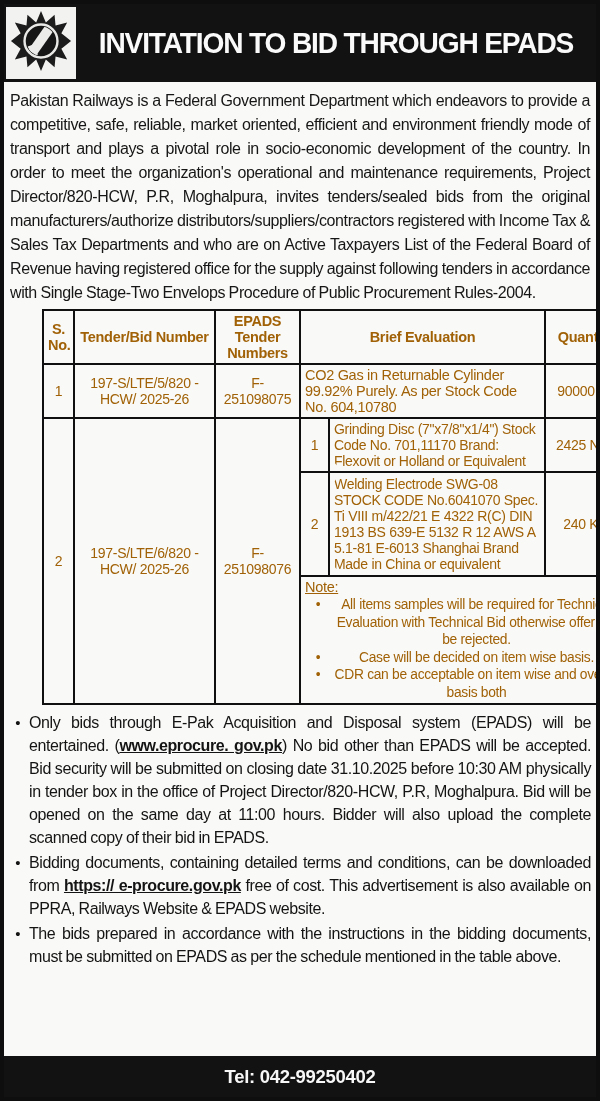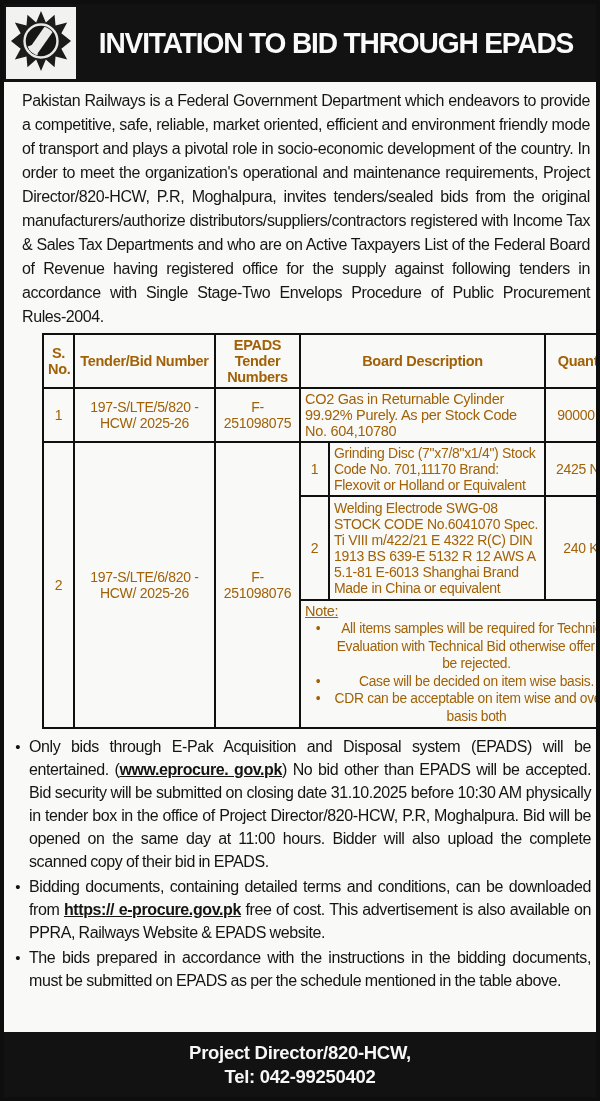--- a/index.html
+++ b/index.html
@@ -19,37 +19,37 @@
     display:flex; align-items:center; justify-content:center; flex:0 0 70px;
   }
   .logo-box svg{width:62px;height:62px;}
   .masthead-title{
     flex:1; text-align:center; color:#fafafa; font-weight:700;
     font-size:29px; letter-spacing:-1.2px; transform:scaleX(.97);
     white-space:nowrap;
   }
   
   .intro{
-    padding:7px 6px 4px 18px; font-size:16px; line-height:24px;
+    padding:7px 6px 4px 6px; font-size:16px; line-height:24px;
     text-align:justify; letter-spacing:-0.4px; word-spacing:-0.5px;
     color:#161616; flex:0 0 auto;
   }
   
   .tbl-wrap{padding:0 3px;}
   table.tender{
     width:100%; border-collapse:collapse; table-layout:fixed;
     font-size:14px; letter-spacing:-0.3px; color:#a16207;margin-left:35px;
   }
   table.tender td, table.tender th{
     border:2px solid #101010; padding:2px 4px; vertical-align:middle;
     overflow:hidden;
   }
   table.tender th{font-size:14.5px; text-align:center; font-weight:700;}
   .c-center{text-align:center;}
-  .c-left{text-align:left;}
+  .c-left{text-align:left;border-radius:20px;}
   .h-head{height:52px;}
   .h-r1{height:36px;}
   .h-r2a{height:52px;}
   .h-r2b{height:104px;}
   .h-note{height:86px;}
   .qty-cell{text-align:center; padding:2px 12px;}
   .note-cell{vertical-align:top; text-align:left; padding:2px 6px;}
   .note-title{font-weight:400; text-decoration:underline; font-size:14.5px;}
   .note-list{margin:1px 0 0 0; padding:0; list-style:none;}
   .note-list li{display:flex; line-height:17.5px; font-size:13.8px;}
@@ -105,21 +105,21 @@
           <col style="width:85px">
         <col style="width:29px">
           <col style="width:216px">
           <col style="width:82px">
       </colgroup>
       <tbody>
           <tr class="h-head">
         <th>S. No.</th>
         <th>Tender/Bid Number</th>
         <th>EPADS Tender Numbers</th>
-        <th colspan="2">Board Description</th>
+        <th colspan="2">Brief Evaluation</th>
         <th>Quantity</th>
       </tr>
       <tr class="h-r1">
         <td class="c-center">1</td>
         <td class="c-center">197-S/LTE/5/820 -HCW/ 2025-26</td>
         <td class="c-center">F-251098075</td>
         <td colspan="2" class="c-left" style="font-size:14.5px">CO2 Gas in Returnable Cylinder 99.92% Purely. As per Stock Code No. 604,10780</td>
         <td class="qty-cell">90000 Kg</td>
       </tr>
       <tr class="h-r2a">
@@ -167,17 +167,16 @@
       <span class="bm">•</span>
       <div class="bt"><span>Bidding documents, containing detailed terms and conditions, can be downloaded from </span><span class="link">https:// e-procure.gov.pk</span><span> free of cost. This advertisement is also available on PPRA, Railways Website &amp; EPADS website.</span></div>
     </div>
     <div class="bullet">
       <span class="bm">•</span>
       <div class="bt">The bids prepared in accordance with the instructions in the bidding documents, must be submitted on EPADS as per the schedule mentioned in the table above.</div>
     </div>
   </div>
 
   <div class="signature">
-    <div>Project Director/820-HCW,</div>
     <div>Tel: 042-99250402</div>
   </div>
 
 </div>
 
 </body></html>

